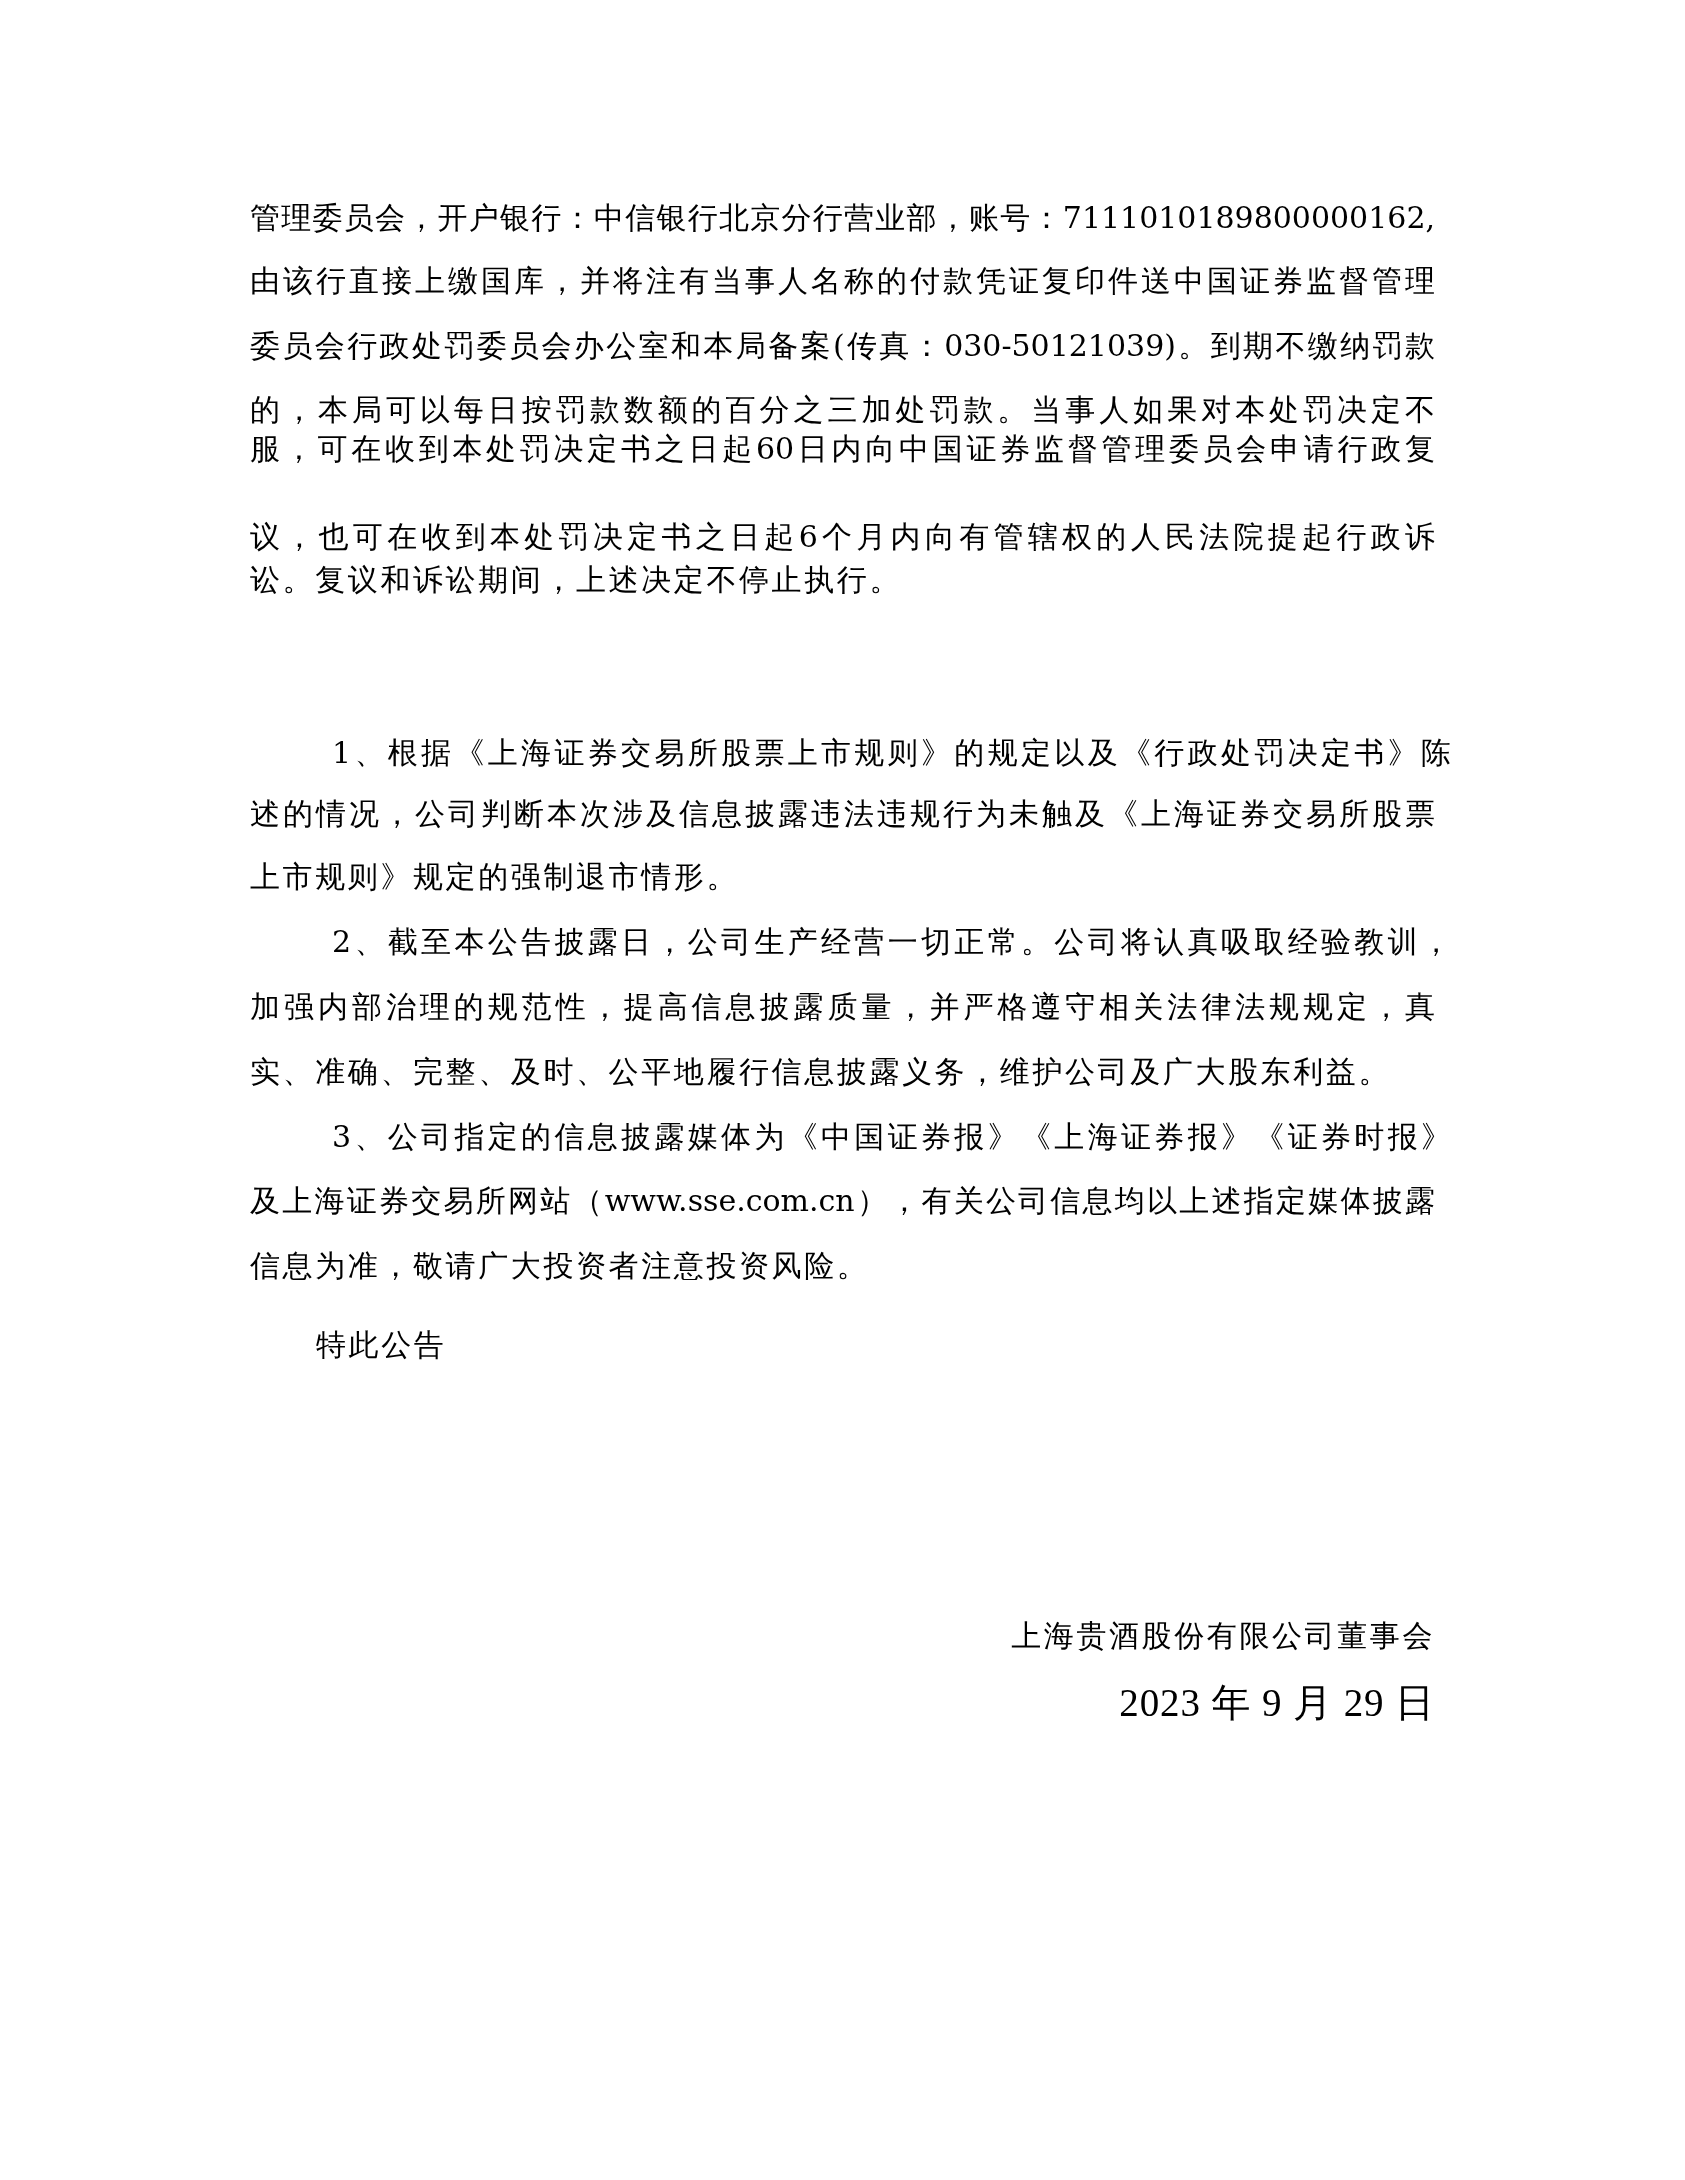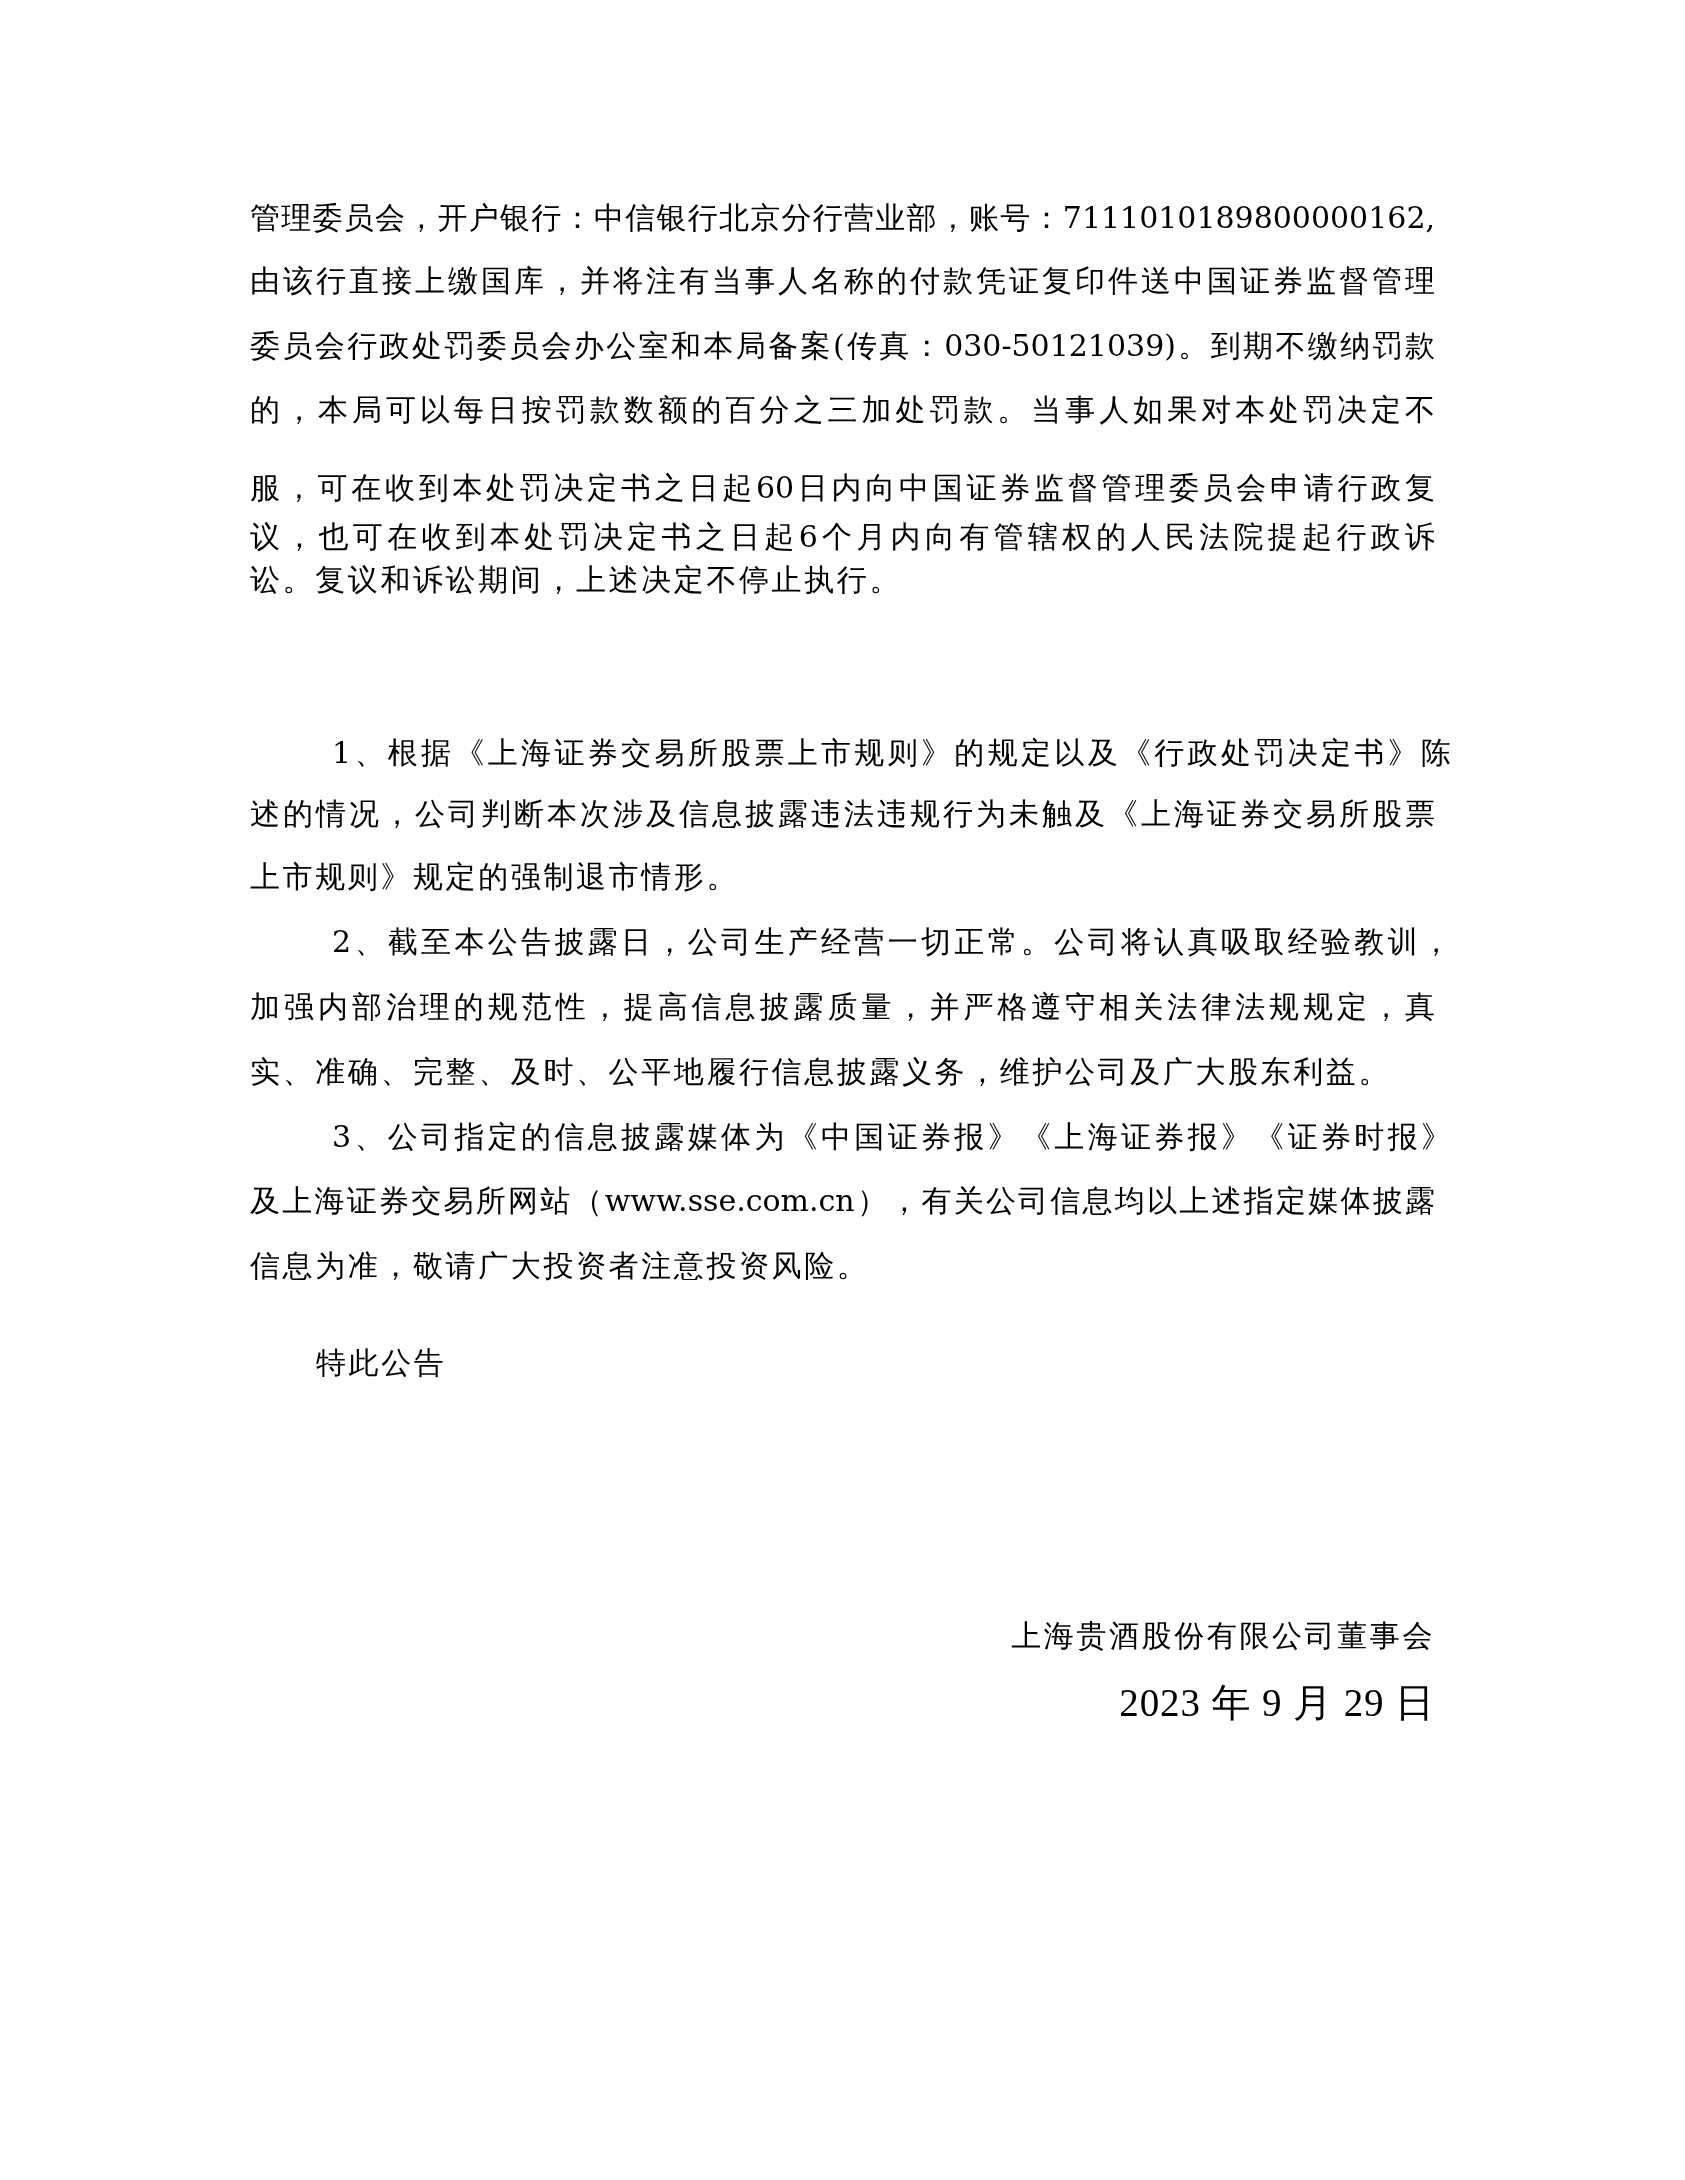--- a/index.html
+++ b/index.html
@@ -26,21 +26,21 @@
 </head>
 <body>
 
 <div class="page">
 
   <div>
     <div class="ln full" style="top:199px">管理委员会，开户银行：中信银行北京分行营业部，账号：7111010189800000162,</div>
     <div class="ln full" style="top:262px">由该行直接上缴国库，并将注有当事人名称的付款凭证复印件送中国证券监督管理</div>
     <div class="ln full" style="top:327px">委员会行政处罚委员会办公室和本局备案(传真：030-50121039)。到期不缴纳罚款</div>
     <div class="ln full" style="top:391px">的，本局可以每日按罚款数额的百分之三加处罚款。当事人如果对本处罚决定不</div>
-    <div class="ln full" style="top:469px">服，可在收到本处罚决定书之日起60日内向中国证券监督管理委员会申请行政复</div>
+    <div class="ln full" style="top:430px">服，可在收到本处罚决定书之日起60日内向中国证券监督管理委员会申请行政复</div>
     <div class="ln full" style="top:518px">议，也可在收到本处罚决定书之日起6个月内向有管辖权的人民法院提起行政诉</div>
     <div class="ln short" style="top:561px">讼。复议和诉讼期间，上述决定不停止执行。</div>
   </div>
 
 
   <div>
     <div class="ln full indent" style="top:734px">1、根据《上海证券交易所股票上市规则》的规定以及《行政处罚决定书》陈</div>
     <div class="ln full" style="top:795px">述的情况，公司判断本次涉及信息披露违法违规行为未触及《上海证券交易所股票</div>
     <div class="ln short" style="top:858px">上市规则》规定的强制退市情形。</div>
   </div>
@@ -50,19 +50,19 @@
     <div class="ln full" style="top:988px">加强内部治理的规范性，提高信息披露质量，并严格遵守相关法律法规规定，真</div>
     <div class="ln short" style="top:1053px">实、准确、完整、及时、公平地履行信息披露义务，维护公司及广大股东利益。</div>
   </div>
 
   <div>
     <div class="ln full indent" style="top:1118px">3、公司指定的信息披露媒体为《中国证券报》《上海证券报》《证券时报》</div>
     <div class="ln full" style="top:1182px">及上海证券交易所网站（www.sse.com.cn），有关公司信息均以上述指定媒体披露</div>
     <div class="ln short" style="top:1247px">信息为准，敬请广大投资者注意投资风险。</div>
   </div>
 
-  <div class="ln short" style="top:1326px; left:316px;margin-top:18px;">特此公告</div>
+  <div class="ln short" style="top:1326px; left:316px;">特此公告</div>
 
   <div class="ln right" style="top:1617px">上海贵酒股份有限公司董事会</div>
   <div class="ln right date" style="top:1684px">2023 年 9 月 29 日</div>
 
 </div>
 
 
 </body></html>

